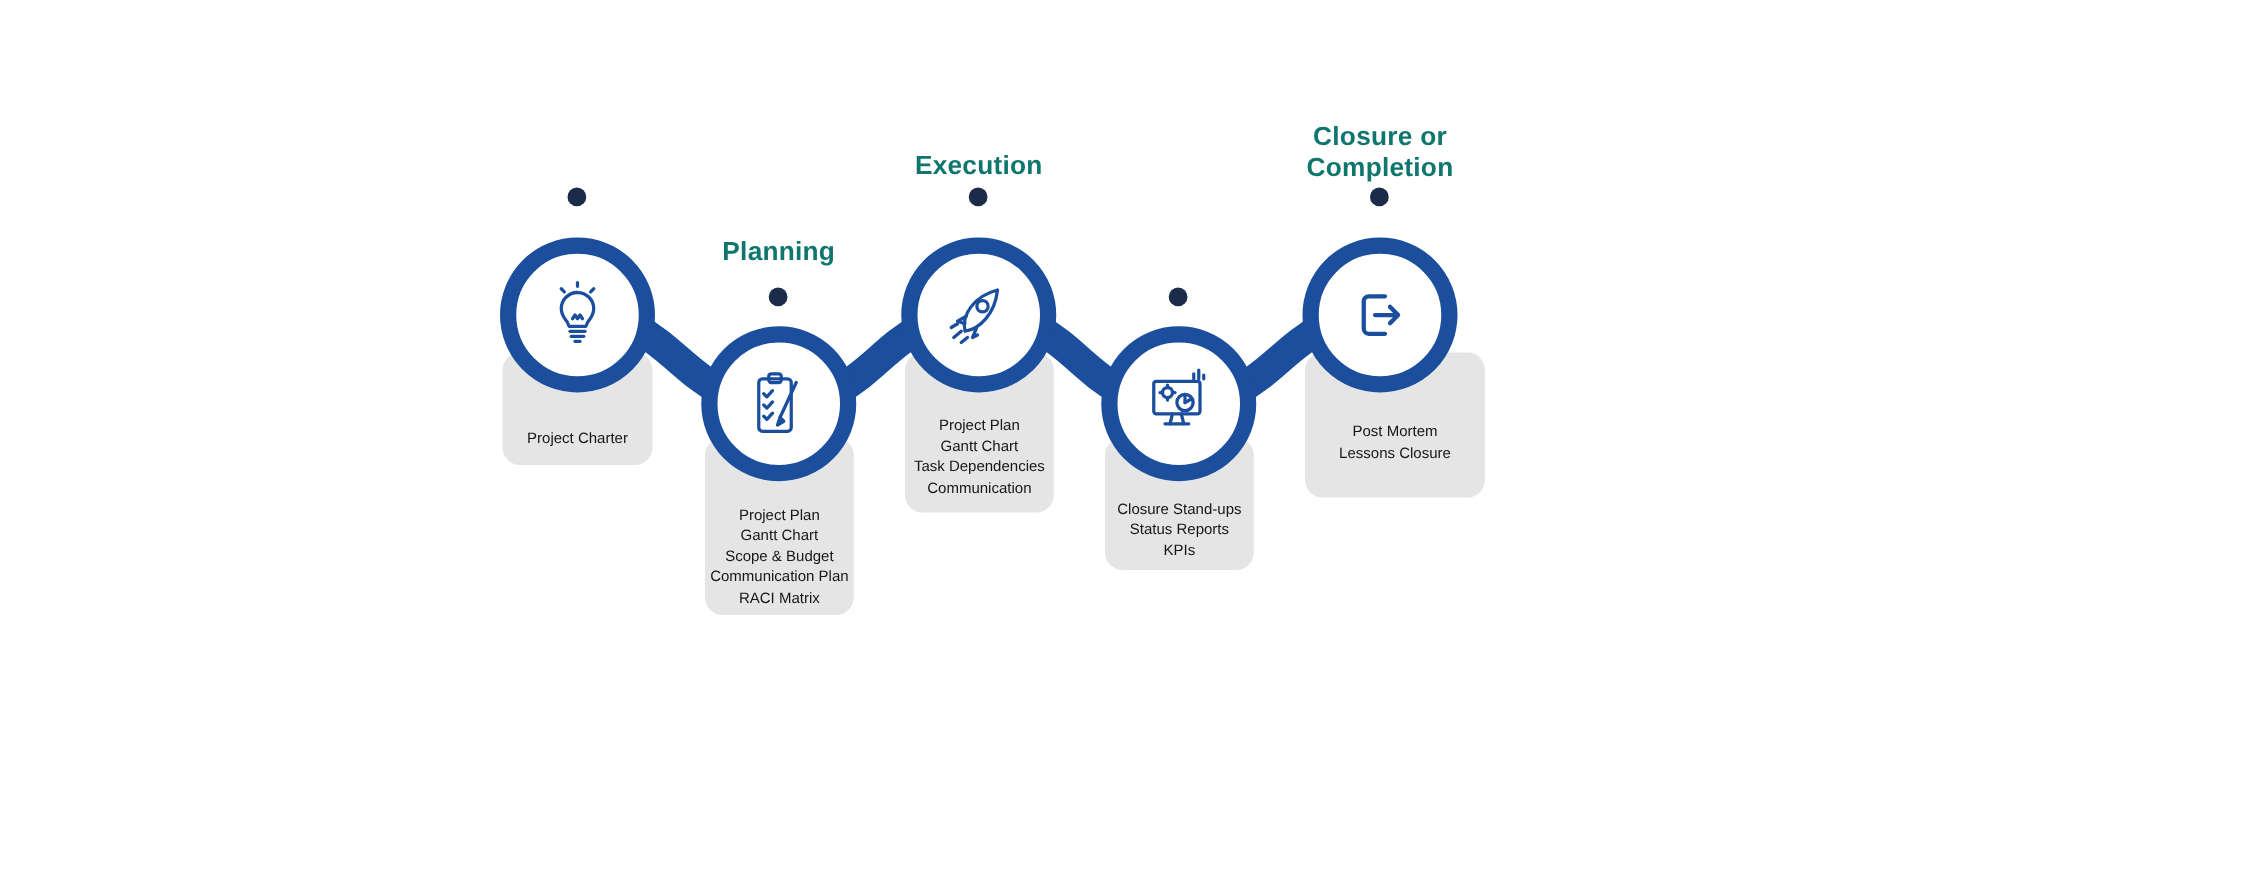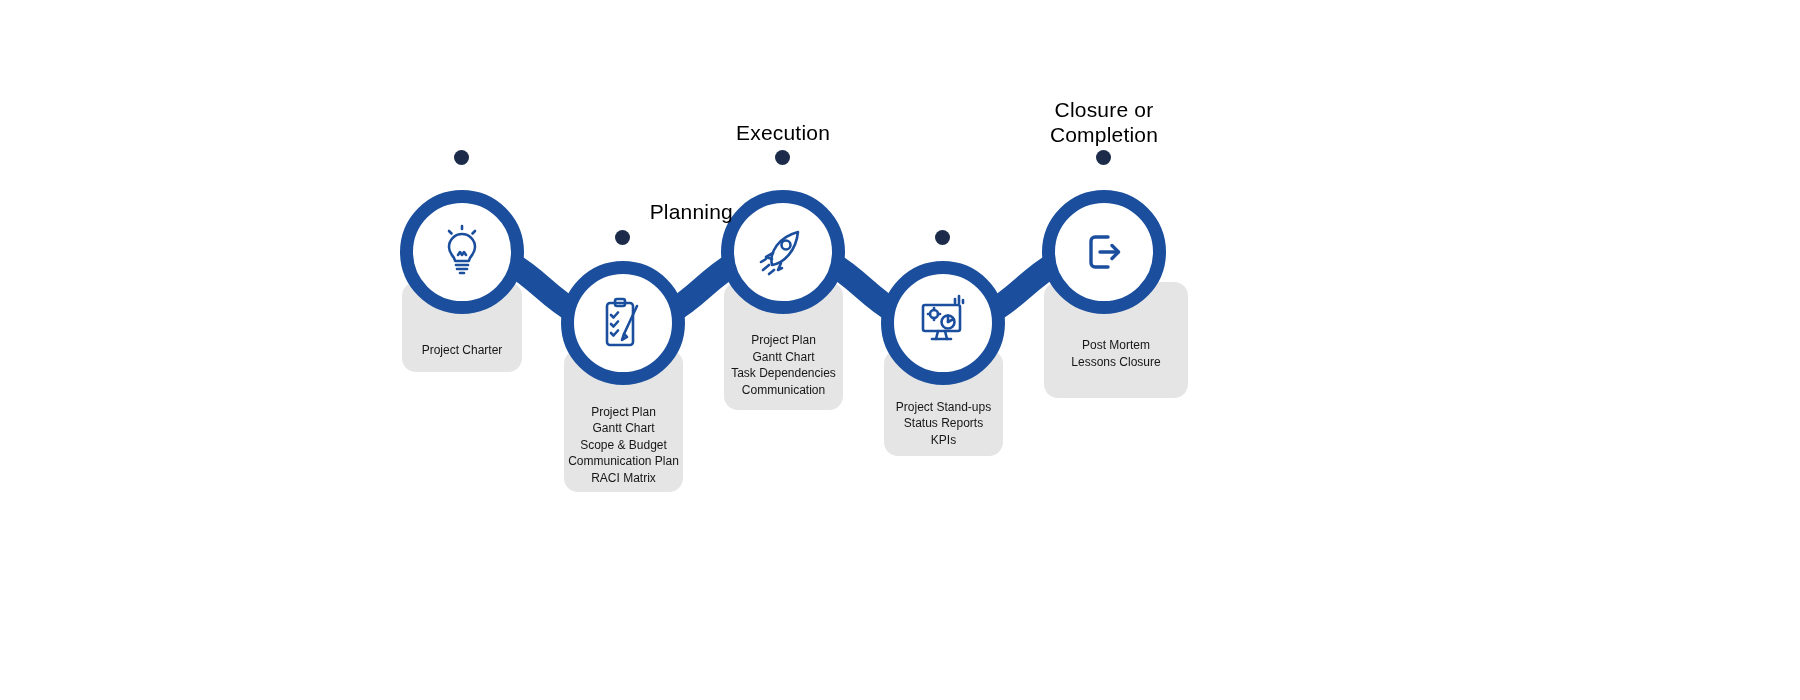--- a/index.html
+++ b/index.html
@@ -3,21 +3,21 @@
 <meta charset="utf-8">
 <style>
   html,body{margin:0;padding:0;background:#ffffff;}
   #canvas{
     position:relative;width:1800px;height:700px;background:#ffffff;overflow:hidden;
     font-family:"Liberation Sans", sans-serif;
   }
   .connector-layer{position:absolute;left:0;top:0;z-index:2;pointer-events:none;}
   .stage-title{
     position:absolute;width:220px;text-align:center;z-index:4;
-    font-size:21px;font-weight:400;color:#000000;line-height:1.18;
+    font-size:21px;font-weight:700;color:#0f766e;line-height:1.18;
     white-space:pre-line;letter-spacing:.2px;
   }
   .stage-dot{
     position:absolute;width:15px;height:15px;border-radius:50%;
     background:#1c2b4a;z-index:4;
   }
   .stage-circle{
     position:absolute;width:98px;height:98px;background:#ffffff;
     border:13px solid #1b4f9e;border-radius:50%;z-index:3;
     display:flex;align-items:center;justify-content:center;
@@ -25,21 +25,21 @@
   .stage-card{
     position:absolute;background:#e5e5e5;border-radius:14px;z-index:1;
     display:flex;flex-direction:column;justify-content:flex-end;align-items:center;
     box-sizing:border-box;text-align:center;
   }
   .card-item{
     font-size:12px;line-height:16.5px;color:#161616;font-weight:500;padding:0 4px;
   }
   
   #t1{left:352px;top:120px;}
-  #t2{left:513px;top:200px;text-align:right;}
+  #t2{left:513px;top:190px;}
   #t3{left:673px;top:121px;}
   #t4{left:833px;top:178px;}
   #t5{left:994px;top:98px;}
   
   #d1{left:454px;top:150px;}
   #d2{left:615px;top:230px;}
   #d3{left:775px;top:150px;}
   #d4{left:935px;top:230px;}
   #d5{left:1096px;top:150px;}
   
@@ -127,21 +127,21 @@
         <path d="M30 43 l-3 7 4 -2"></path>
         <line x1="12" y1="50" x2="18" y2="45"></line>
         <line x1="10" y1="42" x2="15" y2="39"></line>
         <line x1="18" y1="54" x2="23" y2="50"></line>
       </svg>
     </span>
   </div>
 
   <div class="stage-dot" id="d4"></div>
   <div class="stage-card" id="c4">
-    <div class="card-item">Project Stand-ups</div>
+    <div class="card-item">Closure Stand-ups</div>
     <div class="card-item">Status Reports</div>
     <div class="card-item">KPIs</div>
   </div>
   <div class="stage-circle" id="o4">
     <span>
       <svg class="icon-svg" width="64" height="64" viewBox="0 0 64 64" fill="none" stroke="#1b4f9e" stroke-width="2.6" stroke-linecap="round" stroke-linejoin="round">
         <rect x="12" y="14" width="37" height="26" rx="2"></rect>
         <circle cx="23" cy="23" r="4"></circle>
         <line x1="23" y1="17" x2="23" y2="19"></line>
         <line x1="23" y1="27" x2="23" y2="29"></line>

